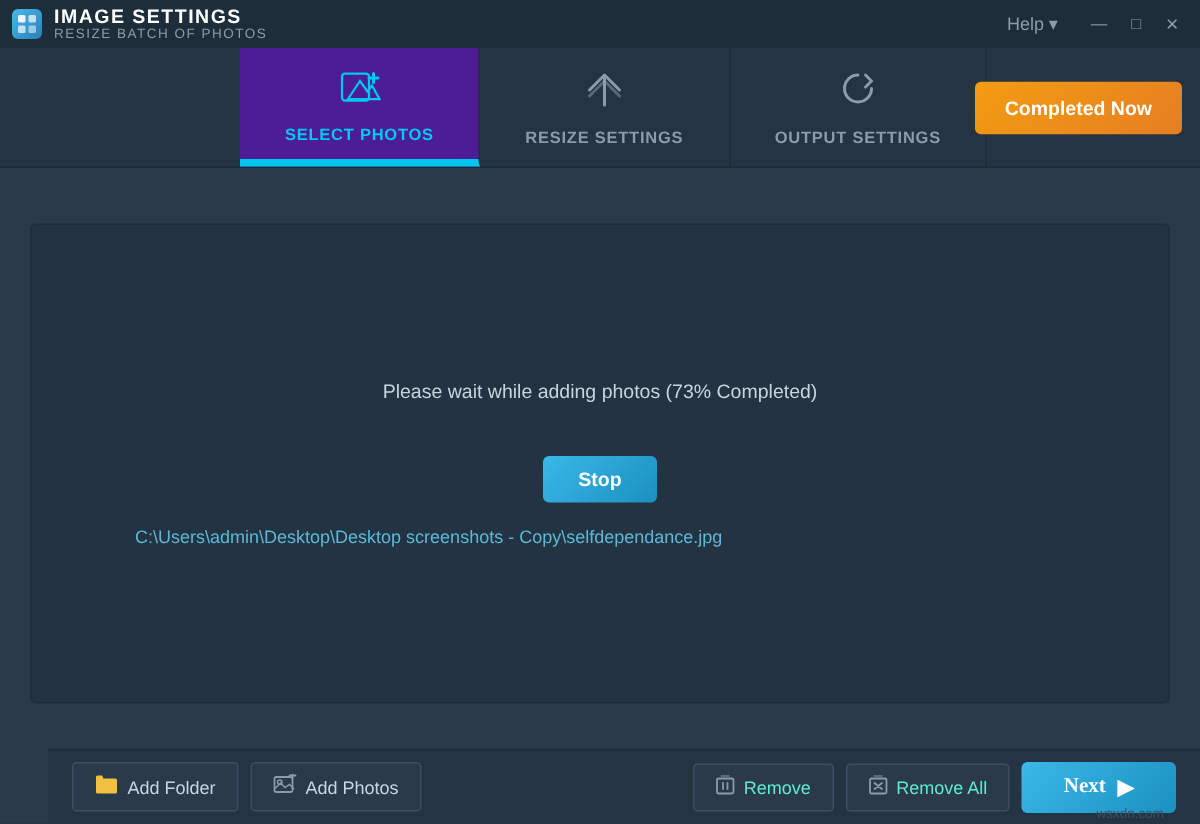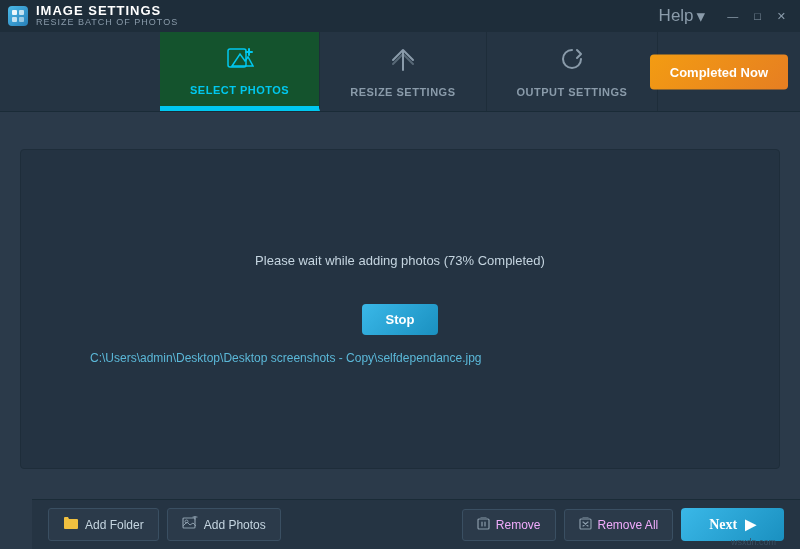--- a/index.html
+++ b/index.html
@@ -61,21 +61,21 @@
     }
     .title-btn {
       color: #8a9baa;
       font-size: 11px;
       padding: 2px 6px;
       cursor: pointer;
       border-radius: 2px;
     }
     .help-btn {
       color: #8a9baa;
-      font-size: 17px;
+      font-size: 12px;
       cursor: pointer;
       display: flex;
       align-items: center;
       gap: 3px;
       margin-right: 12px;
     }
 
     
     .nav-tabs {
       background: #253443;
@@ -111,21 +111,21 @@
       color: #8a9baa;
       font-size: 11px;
       letter-spacing: 0.5px;
       font-weight: bold;
       gap: 6px;
       position: relative;
       border-right: 1px solid #1e2d3a;
     }
     .tab.active {
       color: #00c8f0;
-      background: #14532d;
+      background: #4c1d95;
       border-bottom: 3px solid #00c8f0;
     }
     .tab.active::after {
       content: '';
       position: absolute;
       bottom: -1px;
       left: 0;
       right: 0;
       height: 3px;
       background: #00c8f0;
@@ -252,21 +252,21 @@
     }
 
     .bottom-right {
       display: flex;
       gap: 8px;
       align-items: center;
     }
 
     .remove-btn {
       background: #2b3a4a;
-      color: #f0abfc;
+      color: #5eead4;
       border: 1px solid #3a4f62;
       padding: 7px 14px;
       font-size: 12px;
       border-radius: 3px;
       cursor: pointer;
       display: flex;
       align-items: center;
       gap: 6px;
     }
 

